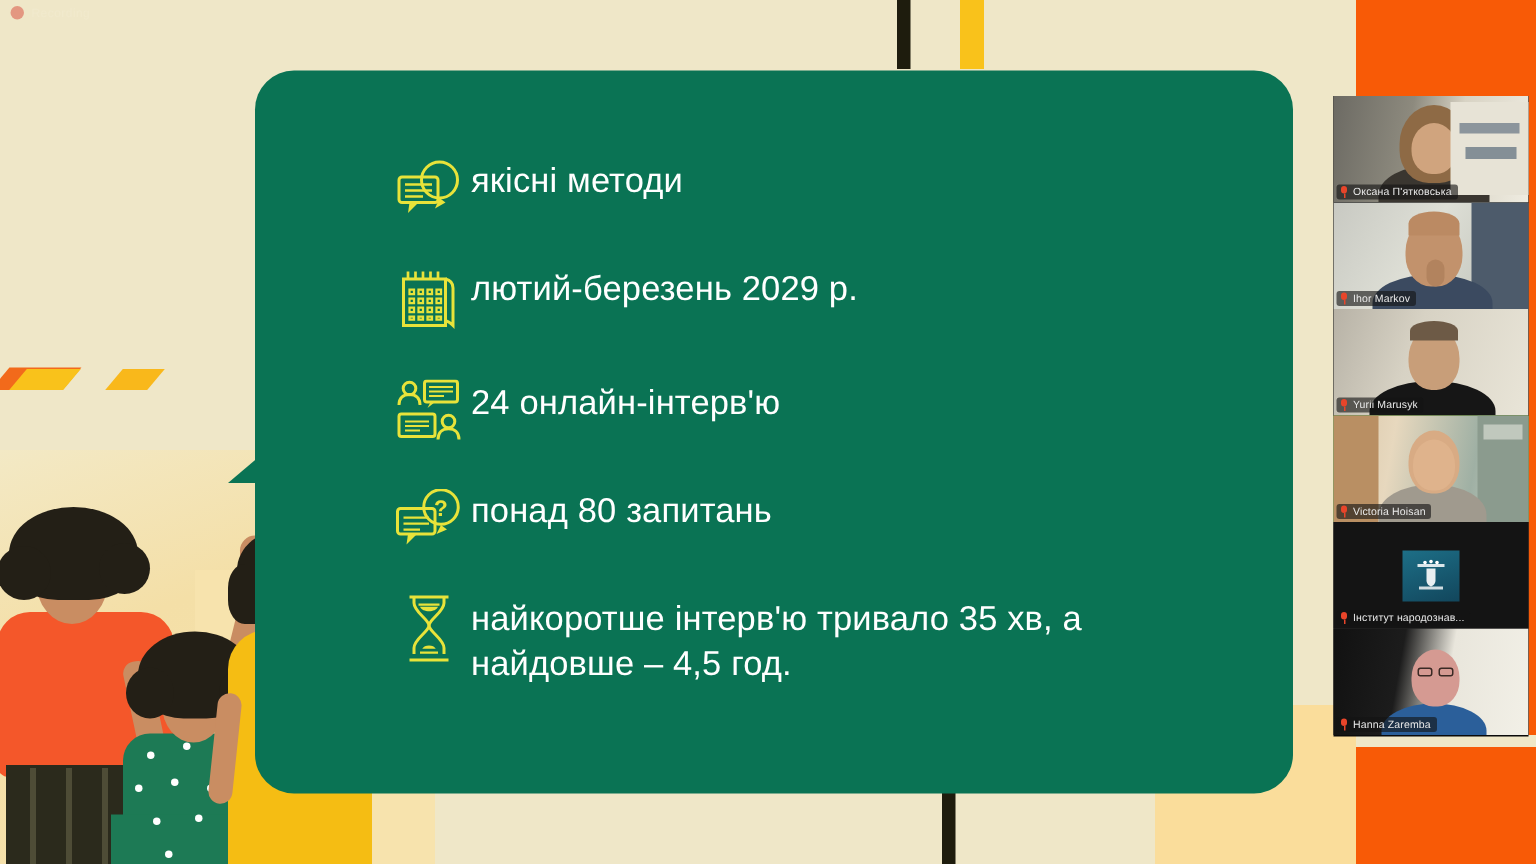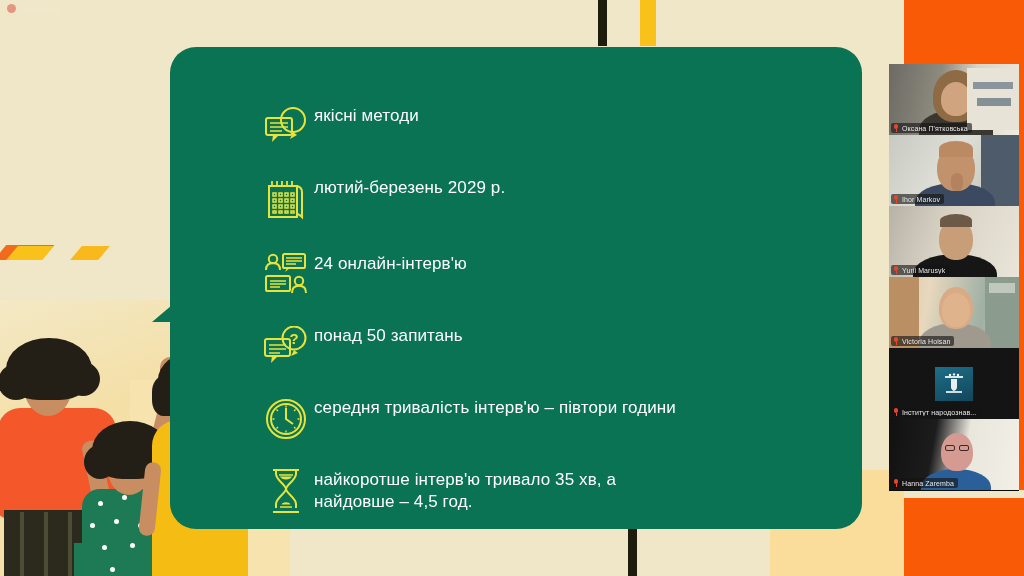--- a/index.html
+++ b/index.html
@@ -50,21 +50,21 @@
   #card-tail {
     position:absolute; left:152px; top:300px; width:26px; height:22px;
     background:#0a7354;
     clip-path: polygon(100% 0, 100% 100%, 0 100%);
   }
   #rows { position:absolute; left:88px; top:40px; right:40px; }
   .row { display:flex; align-items:flex-start; margin-bottom:16px; }
   .row .ico { width:56px; min-width:56px; height:56px; display:flex; align-items:center; justify-content:center; }
   .row .ico svg { display:block; }
   .row .txt {
-    color:#ffffff; font-size:17px; line-height:1.32; padding-top:6px;
+    color:#ffffff; font-size:23px; line-height:1.32; padding-top:6px;
     letter-spacing:.1px; white-space:pre-line;
   }
   .r0 { margin-top:12px; }
   .r1 { margin-top:10px; }
   .r2 { margin-top:10px; }
   .r3 { margin-top:20px; }
   .r4 { margin-top:4px; }
   .r5 { margin-top:4px; }
   .r6 { margin-top:6px; }
 
@@ -232,37 +232,23 @@
         <div class="ico">
           <svg width="46" height="42" viewBox="0 0 46 42" fill="none" stroke="#e8e33a" stroke-width="2">
             <circle cx="31" cy="12" r="11.5"></circle>
             <path d="M31 24l-3 6 7-3Z" fill="#e8e33a" stroke="none"></path>
             <text x="31" y="18" font-size="15" font-weight="bold" fill="#e8e33a" stroke="none" text-anchor="middle" font-family="Liberation Sans, sans-serif">?</text>
             <rect x="2" y="13" width="25" height="17" rx="2"></rect>
             <path d="M9 30l-1 7 7-7Z" fill="#e8e33a" stroke="none"></path>
             <path d="M6 19h17M6 23h17M6 27h11" stroke-width="1.5"></path>
           </svg>
         </div>
-        <div class="txt">понад 50 запитань</div>
-      </div>
-
-      <div class="row r5">
-        <div class="ico">
-          <svg width="42" height="42" viewBox="0 0 42 42" fill="none" stroke="#e8e33a" stroke-width="2">
-            <circle cx="21" cy="21" r="19"></circle>
-            <circle cx="21" cy="21" r="15"></circle>
-            <path d="M21 10v11l7 5" stroke-width="2"></path>
-            <g stroke-width="1.4">
-              <path d="M21 7.5v2M21 32.5v2M7.5 21h2M32.5 21h2"></path>
-              <path d="M11.5 11.5l1.4 1.4M29.1 29.1l1.4 1.4M30.5 11.5l-1.4 1.4M12.9 29.1l-1.4 1.4"></path>
-            </g>
-          </svg>
-        </div>
-        <div class="txt">середня тривалість інтерв'ю – півтори години</div>
-      </div>
+        <div class="txt">понад 80 запитань</div>
+      </div>
+
 
       <div class="row r6">
         <div class="ico">
           <svg width="34" height="46" viewBox="0 0 34 46" fill="none" stroke="#e8e33a" stroke-width="2">
             <path d="M4 2h26M4 44h26"></path>
             <path d="M7 2v4c0 6 10 11 10 15s-10 9-10 15v4"></path>
             <path d="M27 2v4c0 6-10 11-10 15s10 9 10 15v4"></path>
             <path d="M10 7h14" stroke-width="1.5"></path>
             <path d="M11 39h12" stroke-width="1.5"></path>
             <path d="M12.5 36.5c1.2-3 7.8-3 9 0Z" fill="#e8e33a" stroke="none"></path>

